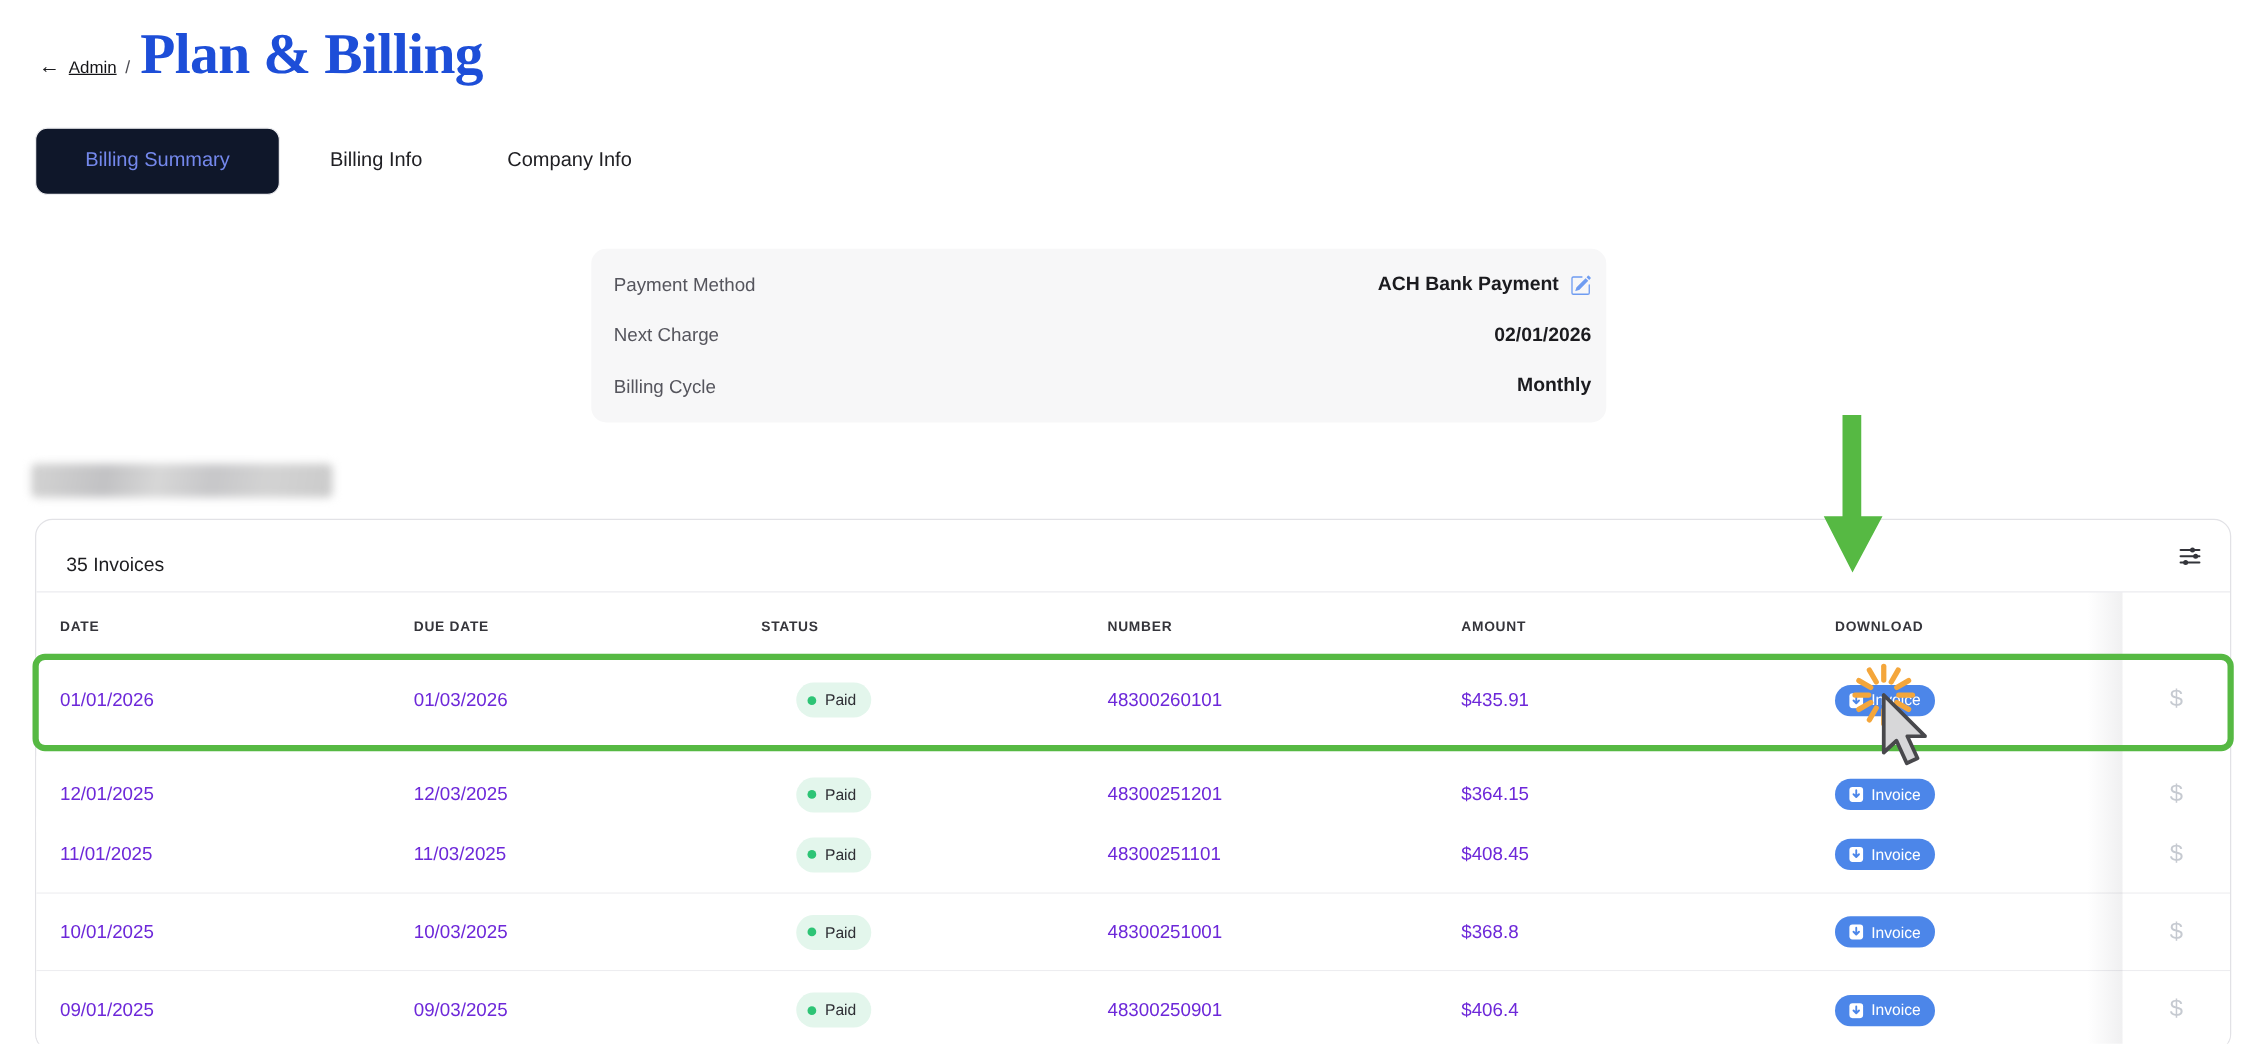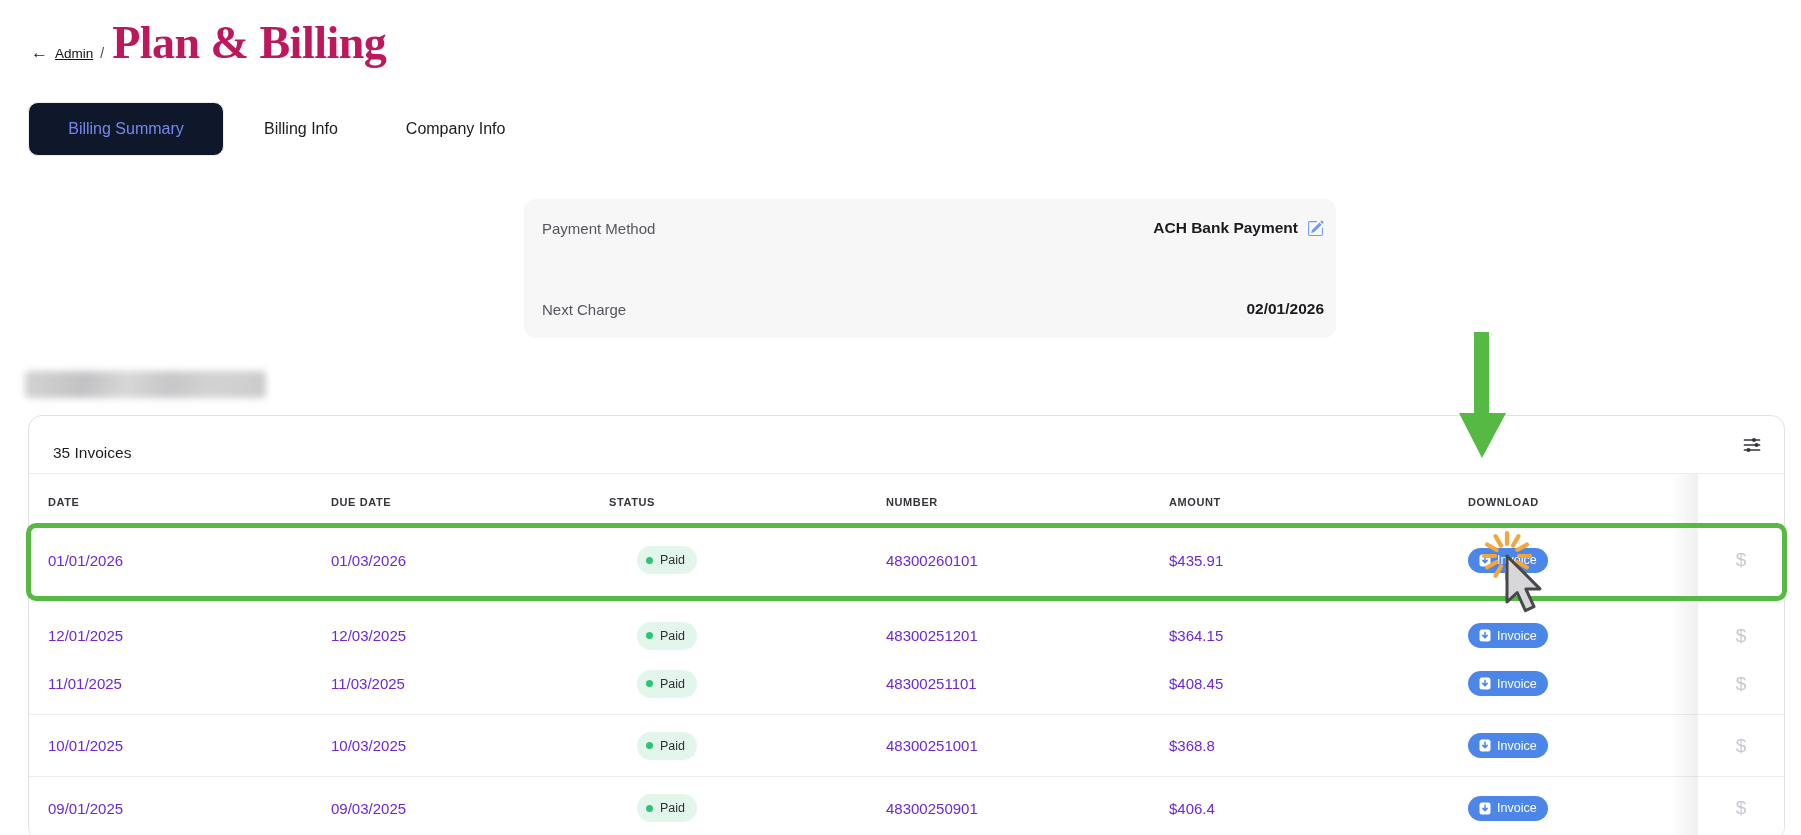--- a/index.html
+++ b/index.html
@@ -5,34 +5,34 @@
   * { margin:0; padding:0; box-sizing:border-box; }
   html,body { width:1801px; height:835px; overflow:hidden; background:#fff;
     font-family:"Liberation Sans","DejaVu Sans",sans-serif; position:relative; color:#232327; }
 
   
   .page-head { position:absolute; left:31px; top:16px; display:flex; align-items:baseline; }
   .back-arrow { font-size:17px; color:#1c1c1f; margin-right:7px; cursor:pointer; }
   .crumb-link { font-size:13.5px; color:#131316; text-decoration:underline; cursor:pointer; }
   .crumb-sep { font-size:14px; color:#4b4b52; margin:0 8px 0 7px; }
   .page-title { font-family:"Liberation Serif","DejaVu Serif",serif; font-size:46px; font-weight:600;
-    color:#be185d; letter-spacing:-0.5px; line-height:1.18; }
+    color:#1d4ed8; letter-spacing:-0.5px; line-height:1.18; }
 
   
   .tabs { position:absolute; left:28px; top:102px; height:54px; display:flex; align-items:center; }
   .tab { font-size:16px; cursor:pointer; }
   .tab-active { width:196px; height:54px; background:#0f172a; border:1px solid #ececef;
     border-radius:10px; display:flex; align-items:center; justify-content:center;
     color:#7488ec; font-weight:500; }
   .tab-plain { color:#202024; font-weight:500; }
   .tab-billing-info { margin-left:40px; }
   .tab-company-info { margin-left:68px; }
 
   
-  .pay-card { position:absolute; left:524px; top:199px; width:812px; height:139px;
+  .pay-card { position:absolute; left:473px; top:199px; width:812px; height:139px;
     background:#f7f7f8; border-radius:12px; padding:10px 12px 10px 18px;
     display:flex; flex-direction:column; justify-content:space-between; }
   .pay-row { height:38px; display:flex; align-items:center; justify-content:space-between; }
   .pay-label { font-size:15px; color:#55555d; }
   .pay-value { font-size:15.5px; font-weight:700; color:#1b1b1f; display:flex; align-items:center; }
   .edit-btn { background:none; border:none; cursor:pointer; margin-left:9px; color:#6f9cf1;
     display:inline-flex; align-items:center; }
 
   
   .blur-bar { position:absolute; left:25px; top:371px; width:241px; height:27px; border-radius:4px;
@@ -105,20 +105,24 @@
         <svg width="17" height="17" viewBox="0 0 16 16" fill="currentColor">
           <path d="M15.502 1.94a.5.5 0 0 1 0 .706L14.459 3.69l-2-2L13.502.646a.5.5 0 0 1 .707 0l1.293 1.293zm-1.75 2.456-2-2L4.939 9.21a.5.5 0 0 0-.121.196l-.805 2.414a.25.25 0 0 0 .316.316l2.414-.805a.5.5 0 0 0 .196-.12l6.813-6.814z"></path>
           <path d="M1 13.5A1.5 1.5 0 0 0 2.5 15h11a1.5 1.5 0 0 0 1.5-1.5v-6a.5.5 0 0 0-1 0v6a.5.5 0 0 1-.5.5h-11a.5.5 0 0 1-.5-.5v-11a.5.5 0 0 1 .5-.5H9a.5.5 0 0 0 0-1H2.5A1.5 1.5 0 0 0 1 2.5v11z"></path>
         </svg>
       </button>
     </span>
   </div>
   <div class="pay-row">
     <span class="pay-label">Next Charge</span>
     <span class="pay-value">02/01/2026</span>
+  </div>
+  <div class="pay-row">
+    <span class="pay-label">Billing Cycle</span>
+    <span class="pay-value">Monthly</span>
   </div>
 </div>
 
 <div class="blur-bar"></div>
 
 <div class="invoice-card">
   <div class="toolbar">
     <span class="count">35 Invoices</span>
     <button class="filter-btn">
       <svg width="20" height="20" viewBox="0 0 20 20" fill="none" stroke="currentColor" stroke-width="1.7" stroke-linecap="round">

